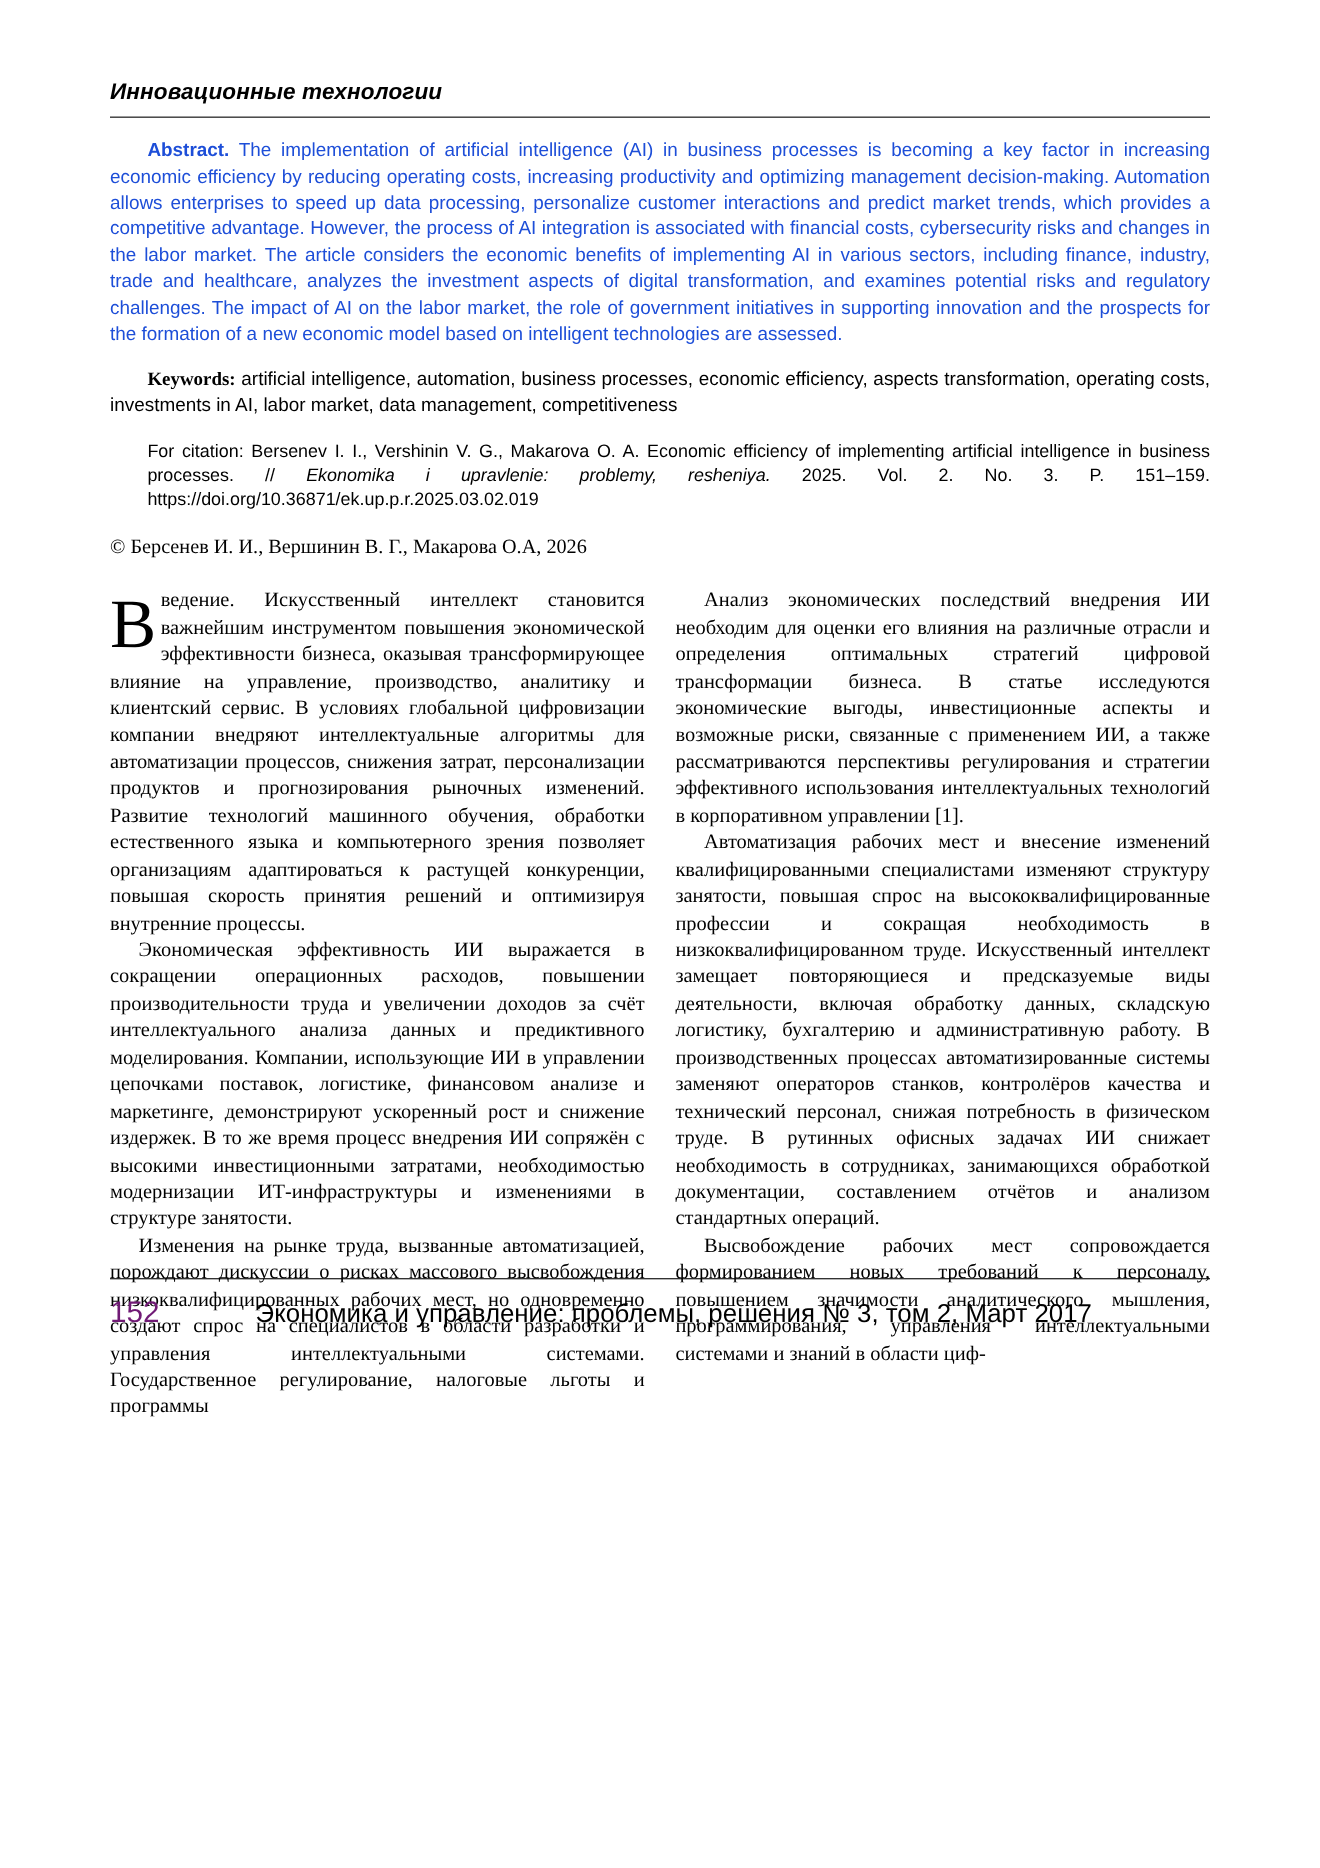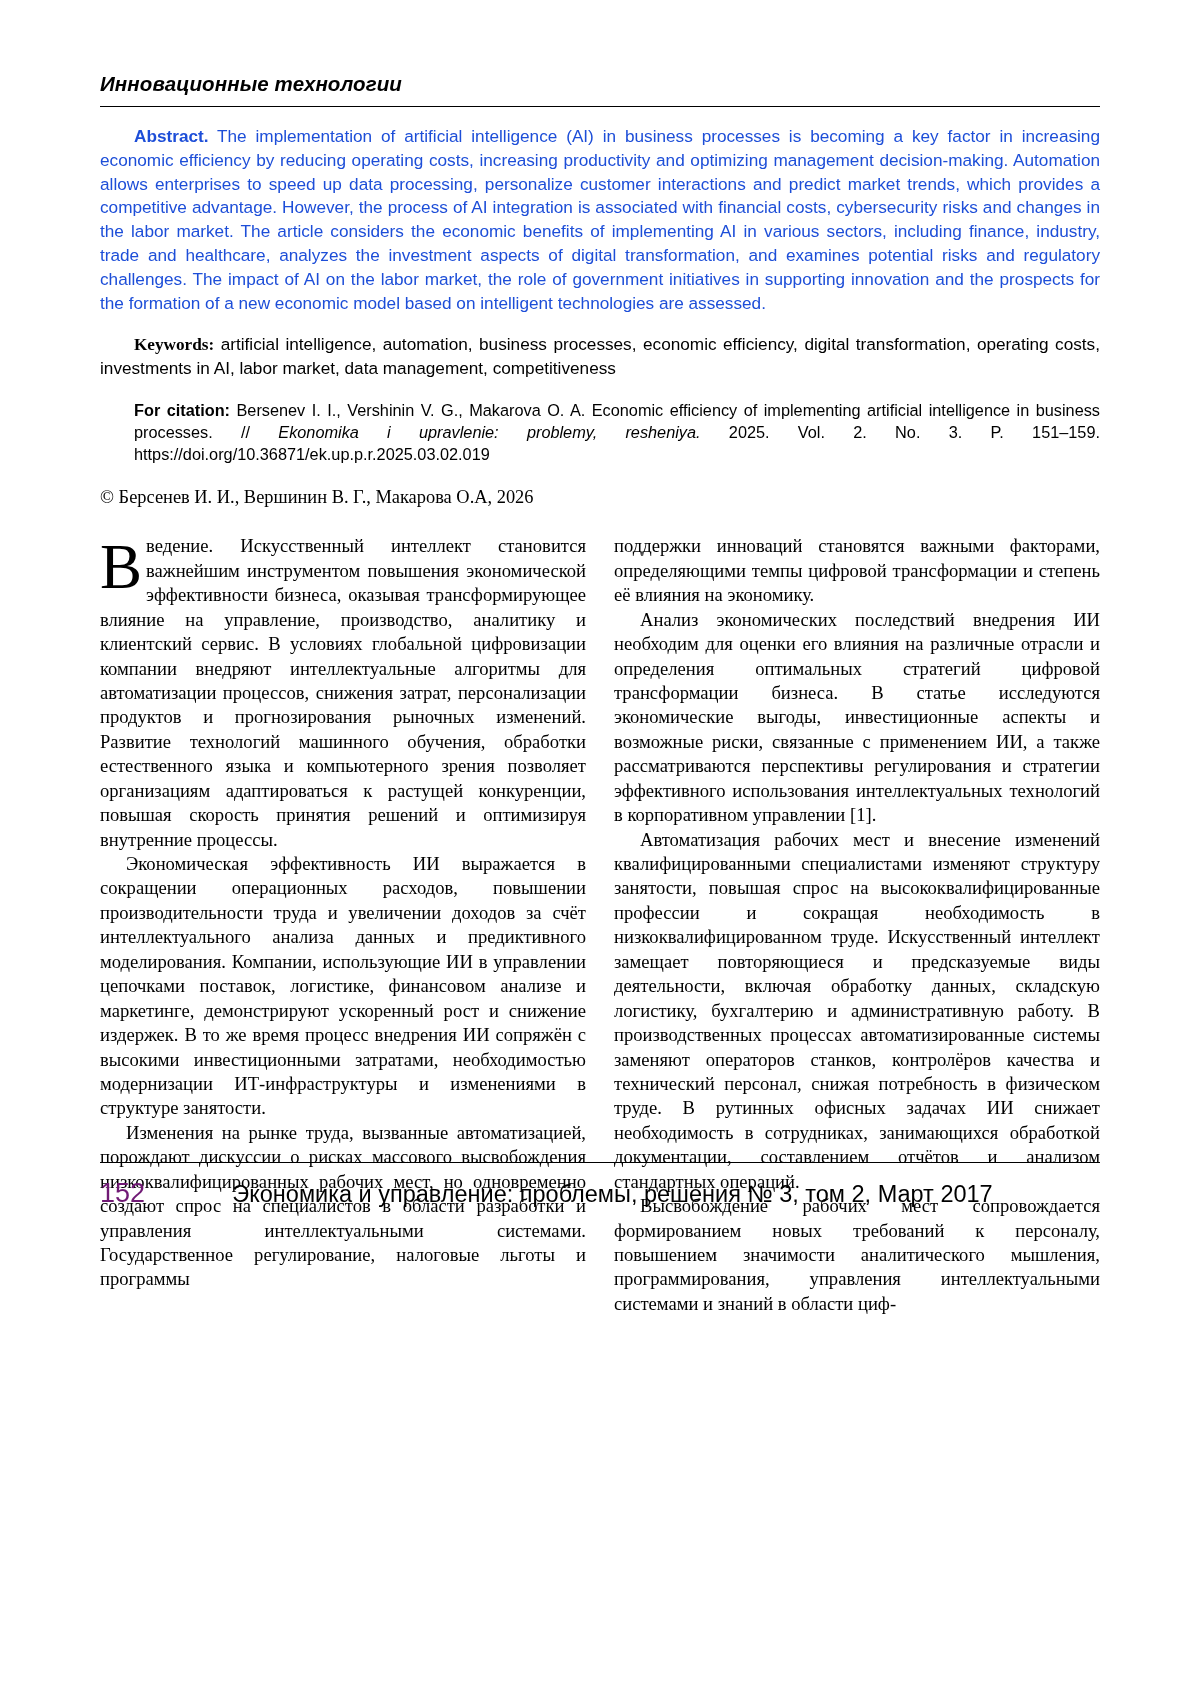--- a/index.html
+++ b/index.html
@@ -64,21 +64,21 @@
 
   .cite-block {
     font-family: "Liberation Sans", sans-serif;
     font-size: 16.3px;
     line-height: 1.33;
     text-align: justify;
     margin-top: 20px;
     padding-left: 34px;
     text-indent: -34px;
   }
-  .cite-block .lead { font-weight: bold; }
+  .cite-block .lead { font-weight: normal; }
   .cite-block .it { font-style: italic; margin-top: 28px; }
   .cite-indent { display: inline-block; width: 34px; }
 
   .copyright {
     font-family: "Liberation Serif", serif;
     font-size: 18.4px;
     margin-top: 22px;
     margin-bottom: 0;
   }
 
@@ -148,39 +148,38 @@
 <div class="page">
 
   <div class="running-head">Инновационные технологии</div>
   <div class="rule-top"></div>
 
   <div class="abs-block">
     <p><span class="abs-indent"></span><span class="lead">Abstract.</span> <span>The implementation of artificial intelligence (AI) in business processes is becoming a key factor in increasing economic efficiency by reducing operating costs, increasing productivity and optimizing management decision-making. Automation allows enterprises to speed up data processing, personalize customer interactions and predict market trends, which provides a competitive advantage. However, the process of AI integration is associated with financial costs, cybersecurity risks and changes in the labor market. The article considers the economic benefits of implementing AI in various sectors, including finance, industry, trade and healthcare, analyzes the investment aspects of digital transformation, and examines potential risks and regulatory challenges. The impact of AI on the labor market, the role of government initiatives in supporting innovation and the prospects for the formation of a new economic model based on intelligent technologies are assessed.</span></p>
   </div>
 
   <div class="kw-block">
-    <p><span class="abs-indent"></span><span class="lead">Keywords:</span> <span>artificial intelligence, automation, business processes, economic efficiency, digital transformation, operating costs, investments in AI, labor market, data management, competitiveness</span></p>
+    <p><span class="abs-indent"></span><span class="lead">Keywords:</span> <span>artificial intelligence, automation, business processes, economic efficiency, aspects transformation, operating costs, investments in AI, labor market, data management, competitiveness</span></p>
   </div>
 
   <div class="cite-block">
     <span class="cite-indent"></span><span class="lead">For citation:</span> <span>Bersenev I. I., Vershinin V. G., Makarova O. A. Economic efficiency of implementing artificial intelligence in business processes. //</span> <span class="it">Ekonomika i upravlenie: problemy, resheniya.</span> <span>2025. Vol. 2. No. 3. P. 151–159.</span> <span>https://doi.org/10.36871/ek.up.p.r.2025.03.02.019</span>
   </div>
 
   <p class="copyright">© Берсенев И. И., Вершинин В. Г., Макарова О.А, 2026</p>
 
   <div class="columns">
 
     <div class="col">
       <p class="first"><span class="dropcap">В</span><b class="run-in">ведение.</b><span> Искусственный интеллект становится важнейшим инструментом повышения экономической эффективности бизнеса, оказывая трансформирующее влияние на управление, производство, аналитику и клиентский сервис. В условиях глобальной цифровизации компании внедряют интеллектуальные алгоритмы для автоматизации процессов, снижения затрат, персонализации продуктов и прогнозирования рыночных изменений. Развитие технологий машинного обучения, обработки естественного языка и компьютерного зрения позволяет организациям адаптироваться к растущей конкуренции, повышая скорость принятия решений и оптимизируя внутренние процессы.</span></p>
       <p>Экономическая эффективность ИИ выражается в сокращении операционных расходов, повышении производительности труда и увеличении доходов за счёт интеллектуального анализа данных и предиктивного моделирования. Компании, использующие ИИ в управлении цепочками поставок, логистике, финансовом анализе и маркетинге, демонстрируют ускоренный рост и снижение издержек. В то же время процесс внедрения ИИ сопряжён с высокими инвестиционными затратами, необходимостью модернизации ИТ-инфраструктуры и изменениями в структуре занятости.</p>
       <p>Изменения на рынке труда, вызванные автоматизацией, порождают дискуссии о рисках массового высвобождения низкоквалифицированных рабочих мест, но одновременно создают спрос на специалистов в области разработки и управления интеллектуальными системами. Государственное регулирование, налоговые льготы и программы</p>
     </div>
 
     <div class="col">
-      <p class="first">поддержки инноваций становятся важными факторами, определяющими темпы цифровой трансформации и степень её влияния на экономику.</p>
       <p>Анализ экономических последствий внедрения ИИ необходим для оценки его влияния на различные отрасли и определения оптимальных стратегий цифровой трансформации бизнеса. В статье исследуются экономические выгоды, инвестиционные аспекты и возможные риски, связанные с применением ИИ, а также рассматриваются перспективы регулирования и стратегии эффективного использования интеллектуальных технологий в корпоративном управлении [1].</p>
       <p><b class="run-in">Автоматизация рабочих мест и внесение изменений квалифицированными специалистами</b><span> изменяют структуру занятости, повышая спрос на высококвалифицированные профессии и сокращая необходимость в низкоквалифицированном труде. Искусственный интеллект замещает повторяющиеся и предсказуемые виды деятельности, включая обработку данных, складскую логистику, бухгалтерию и административную работу. В производственных процессах автоматизированные системы заменяют операторов станков, контролёров качества и технический персонал, снижая потребность в физическом труде. В рутинных офисных задачах ИИ снижает необходимость в сотрудниках, занимающихся обработкой документации, составлением отчётов и анализом стандартных операций.</span></p>
       <p>Высвобождение рабочих мест сопровождается формированием новых требований к персоналу, повышением значимости аналитического мышления, программирования, управления интеллектуальными системами и знаний в области циф-</p>
     </div>
 
   </div>
 
   <div class="rule-bottom"></div>
   <div class="footer">
     <div class="folio">152</div>

